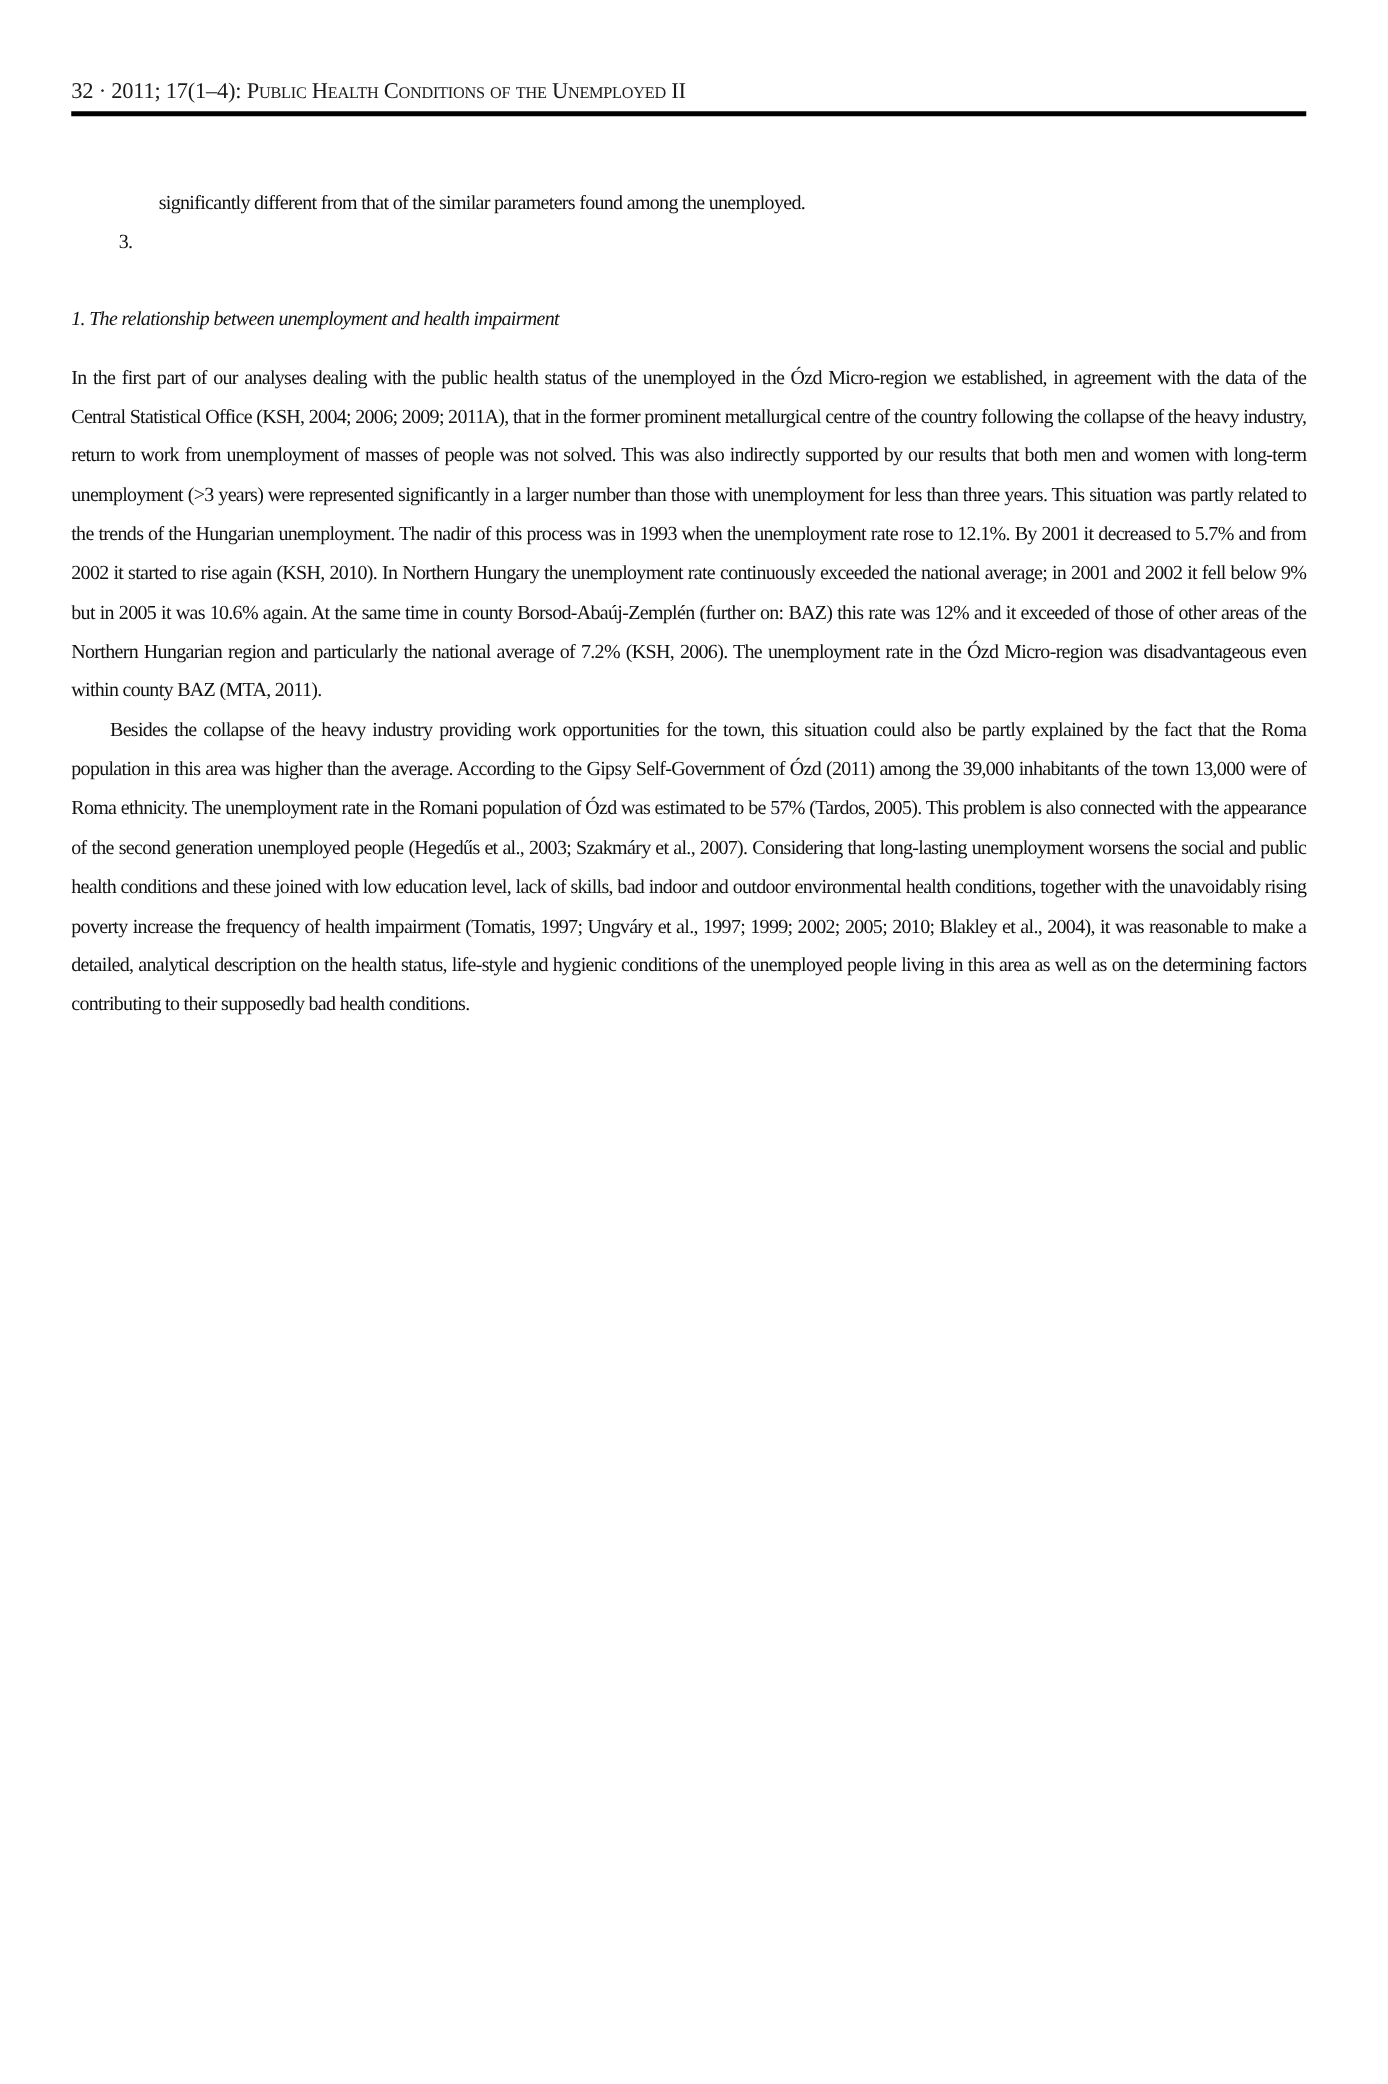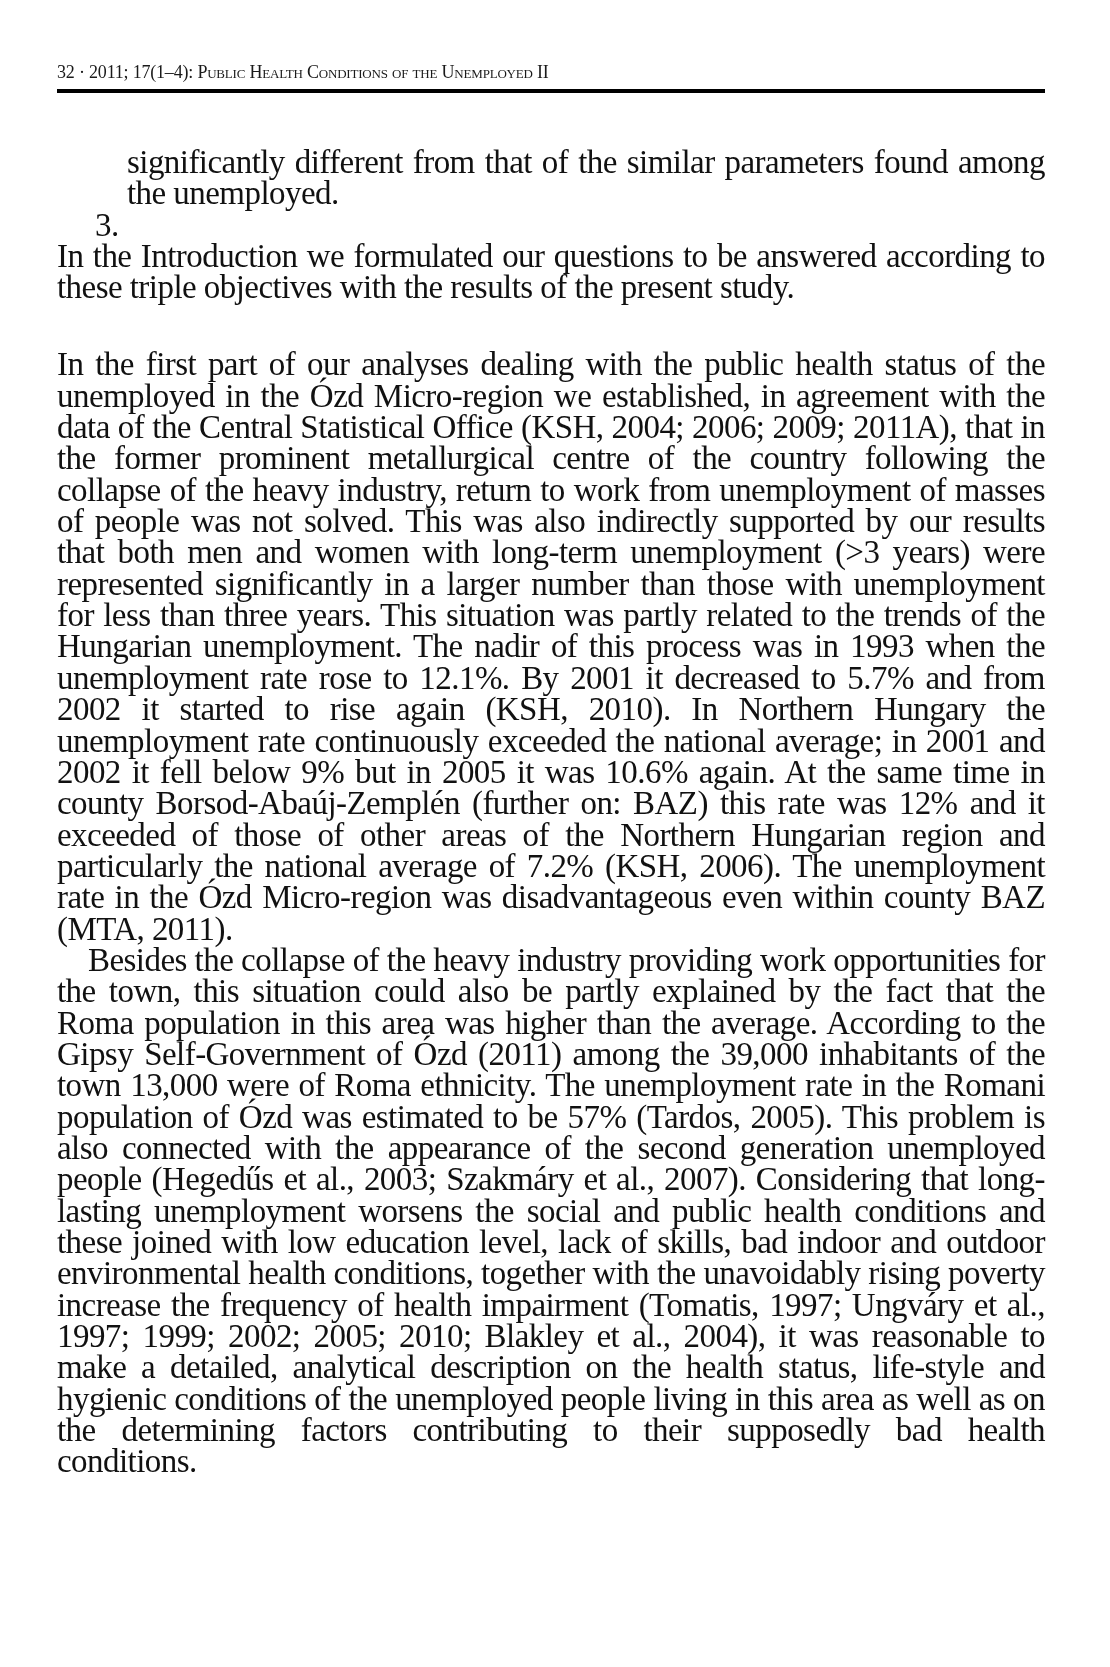--- a/index.html
+++ b/index.html
@@ -8,21 +8,21 @@
     .running-head {
       position: absolute; left: 57px; top: 60px; width: 988px;
       font-family: "Liberation Serif", "DejaVu Serif", serif;
       font-size: 18px; line-height: 24px; letter-spacing: -0.2px; color: #1a1a1a;
     }
     .running-head .sc { font-variant: small-caps; }
     .head-rule { position: absolute; left: 57px; top: 89px; width: 988px; height: 4px; background: #000000; }
     .body-text {
       position: absolute; left: 57px; top: 147px; width: 988px;
       font-family: "Liberation Serif", "DejaVu Serif", serif;
-      font-size: 33px; line-height: 31.35px; color: #111111; letter-spacing: -0.55px;
+      font-size: 16px; line-height: 31.35px; color: #111111; letter-spacing: -0.55px;
     }
     .body-text p { margin: 0; text-align: justify; hyphens: manual; }
     .list-cont { padding-left: 70px; }
     .list-item { position: relative; padding-left: 70px; }
     .list-item .num { position: absolute; left: 38px; top: 0; }
     .gap { height: 31px; }
     .indent { text-indent: 31px; }
     .section-heading { font-style: italic; margin: 0; }
     .gap-small { height: 15px; }
   </style>
@@ -42,24 +42,24 @@
   <div class="body-text">
 
     <p class="list-cont">significantly different from that of the similar parameters found among the unemployed.</p>
 
     <p class="list-item">
       <span class="num">3.</span>
     </p>
 
     <div class="gap"></div>
 
-    <p>In the Introduction we formulated our questions to be answered according to these triple objectives with the results of the present study.</p>
 
     <div class="gap"></div>
 
+    <p class="section-heading">1. The relationship between unemployment and health impairment</p>
 
     <div class="gap-small"></div>
 
     <p>In the first part of our analyses dealing with the public health status of the unem­ployed in the Ózd Micro-region we established, in agreement with the data of the Central Statistical Office (KSH, 2004; 2006; 2009; 2011A), that in the former prominent metallurgical centre of the country following the collapse of the heavy industry, return to work from unemployment of masses of people was not solved. This was also indirectly supported by our results that both men and women with long-term unemployment (&gt;3 years) were represented significantly in a larger num­ber than those with unemployment for less than three years. This situation was partly related to the trends of the Hungarian unemployment. The nadir of this proc­ess was in 1993 when the unemployment rate rose to 12.1%. By 2001 it decreased to 5.7% and from 2002 it started to rise again (KSH, 2010). In Northern Hungary the unemployment rate continuously exceeded the national average; in 2001 and 2002 it fell below 9% but in 2005 it was 10.6% again. At the same time in county Borsod-Abaúj-Zemplén (further on: BAZ) this rate was 12% and it exceeded of those of other areas of the Northern Hungarian region and particularly the national average of 7.2% (KSH, 2006). The unemployment rate in the Ózd Micro-region was disadvantageous even within county BAZ (MTA, 2011).</p>
     <p class="indent">Besides the collapse of the heavy industry providing work opportunities for the town, this situation could also be partly explained by the fact that the Roma popula­tion in this area was higher than the average. According to the Gipsy Self-Government of Ózd (2011) among the 39,000 inhabitants of the town 13,000 were of Roma ethnicity. The unemployment rate in the Romani population of Ózd was estimated to be 57% (Tardos, 2005). This problem is also connected with the appearance of the second generation unemployed people (Hegedűs et al., 2003; Szakmáry et al., 2007). Considering that long-lasting unemployment worsens the social and public health conditions and these joined with low education level, lack of skills, bad indoor and outdoor environmental health conditions, together with the un­avoidably rising poverty increase the frequency of health impairment (Tomatis, 1997; Ungváry et al., 1997; 1999; 2002; 2005; 2010; Blakley et al., 2004), it was reasonable to make a detailed, analytical description on the health status, life-style and hygienic conditions of the unemployed people living in this area as well as on the determining factors contributing to their supposedly bad health conditions.</p>
 
   </div>
 </div>
 
 </body></html>

